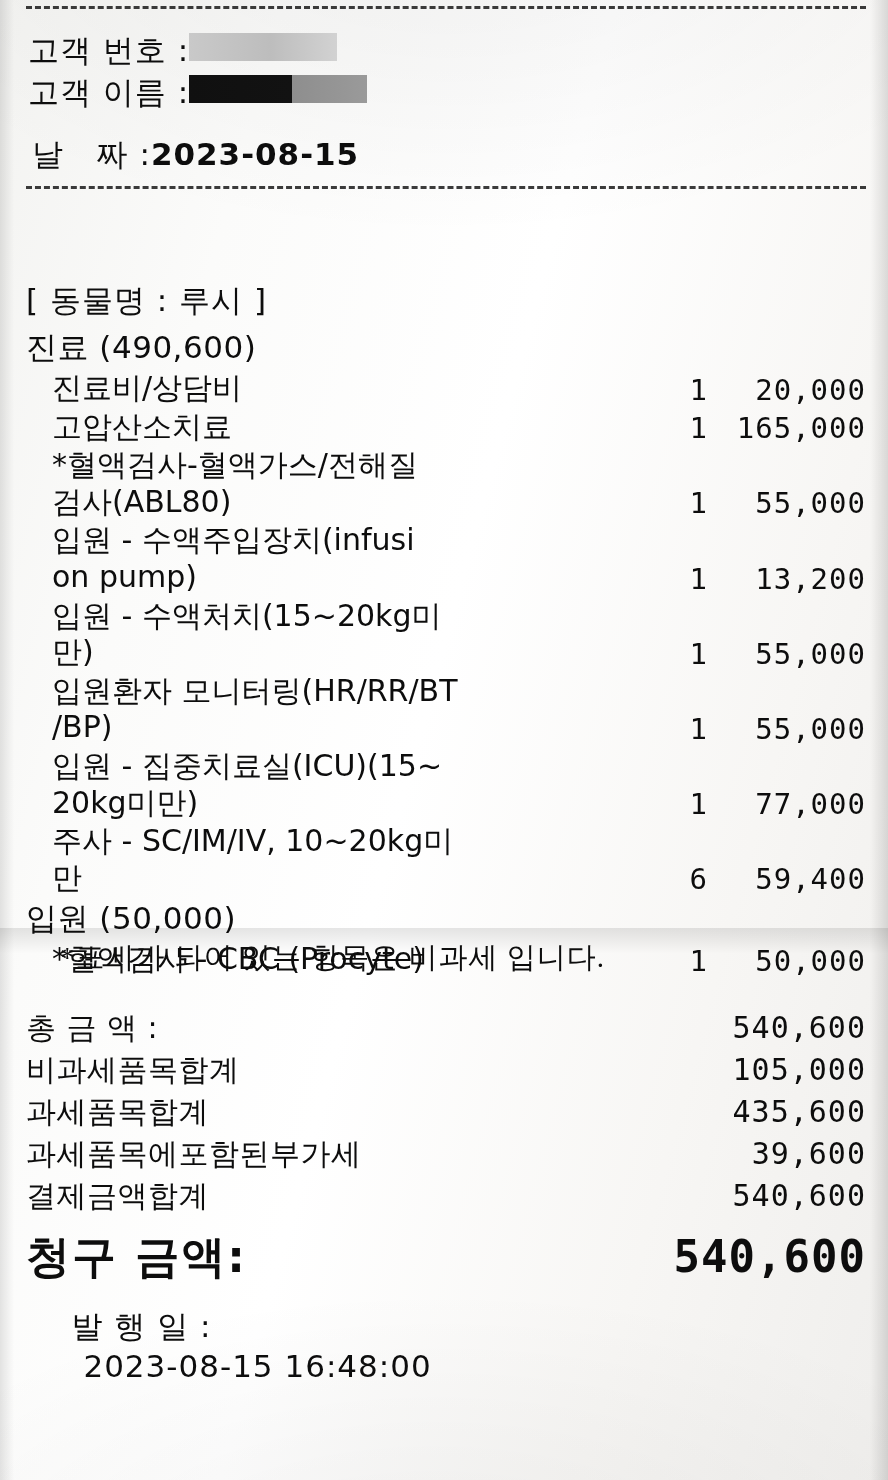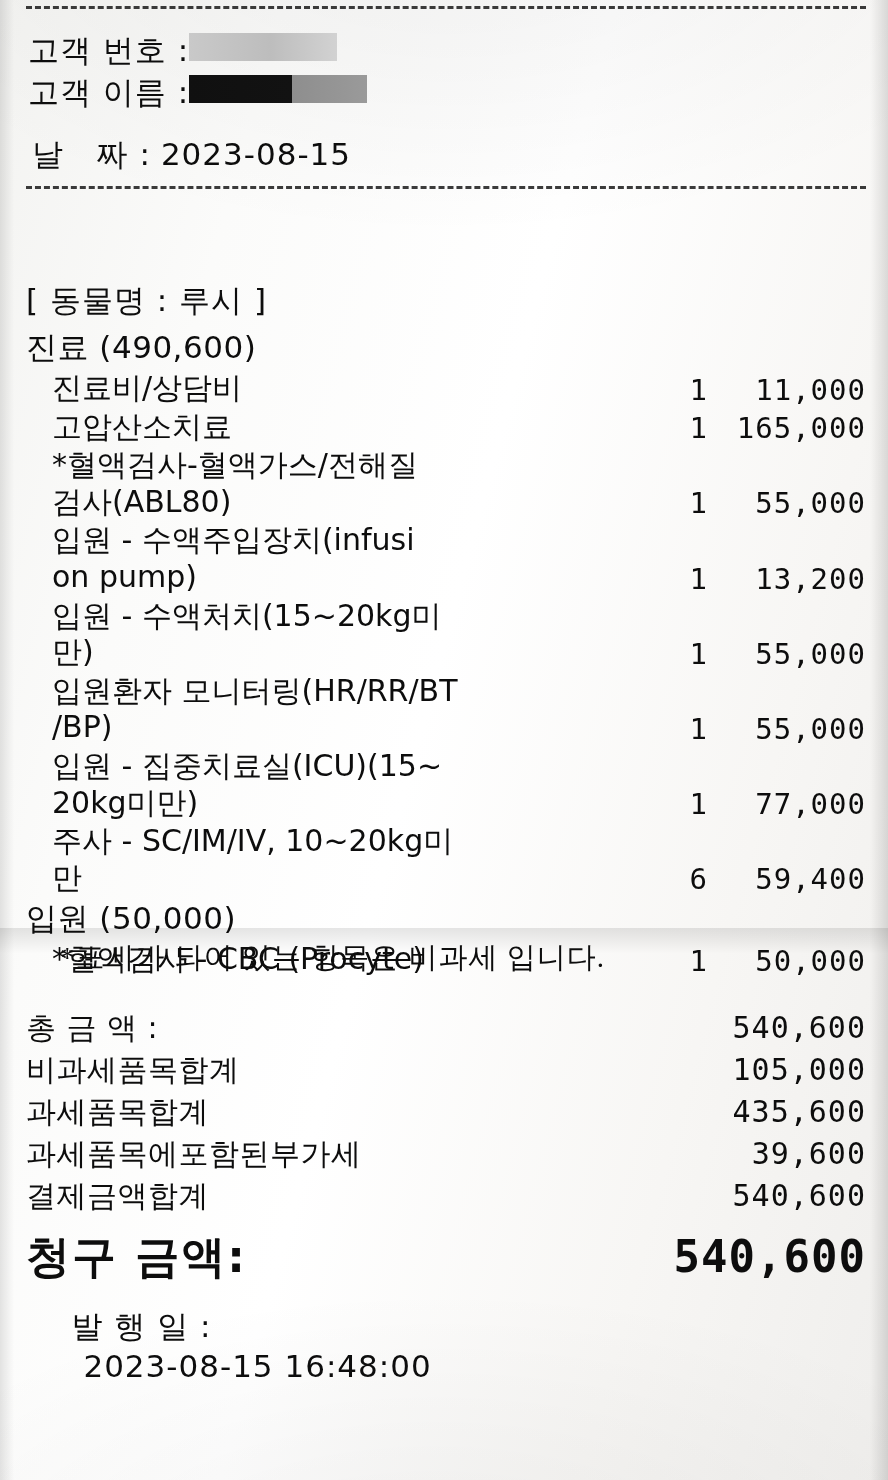--- a/index.html
+++ b/index.html
@@ -224,34 +224,34 @@
     <span class="redact num"></span>
   </div>
 
   <div class="row" style="left:28px; top:72px;">
     <span class="lbl">고객 이름 :</span>
     <span class="redact name"></span>
   </div>
 
   <div class="row" style="left:32px; top:134px;">
     <span class="lbl">날   짜 :</span>
-    <span class="lbl" style="margin-left:10px;">2023-08-15</span>
+    <span class="lbl" style="font-weight:bold;">2023-08-15</span>
   </div>
 
   <div class="dashed" style="top:186px;"></div>
 
   <div class="items">
     <div class="animal">[ 동물명 : 루시 ]</div>
 
     <div class="grp">진료 (490,600)</div>
 
     <div class="item">
       <div class="nm">진료비/상담비</div>
       <div class="qty">1</div>
-      <div class="amt">11,000</div>
+      <div class="amt">20,000</div>
     </div>
     <div class="item">
       <div class="nm">고압산소치료</div>
       <div class="qty">1</div>
       <div class="amt">165,000</div>
     </div>
     <div class="item">
       <div class="nm">*혈액검사-혈액가스/전해질
 검사(ABL80)</div>
       <div class="qty">1</div>

